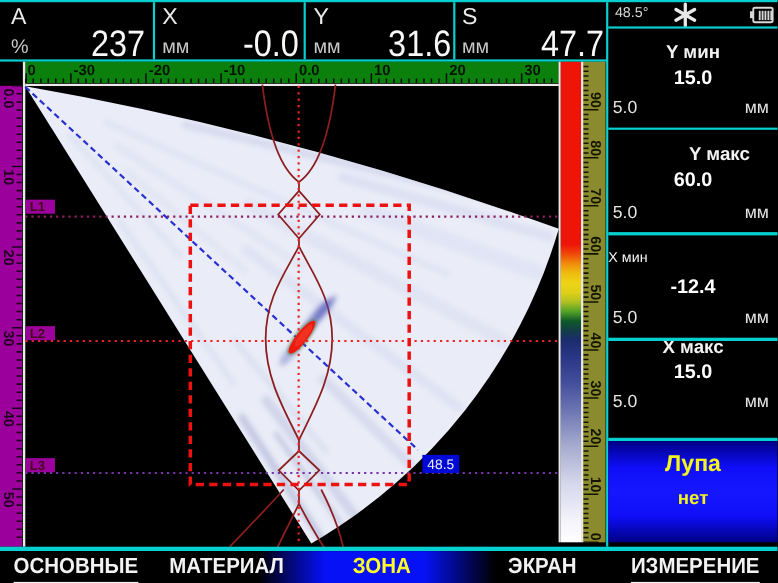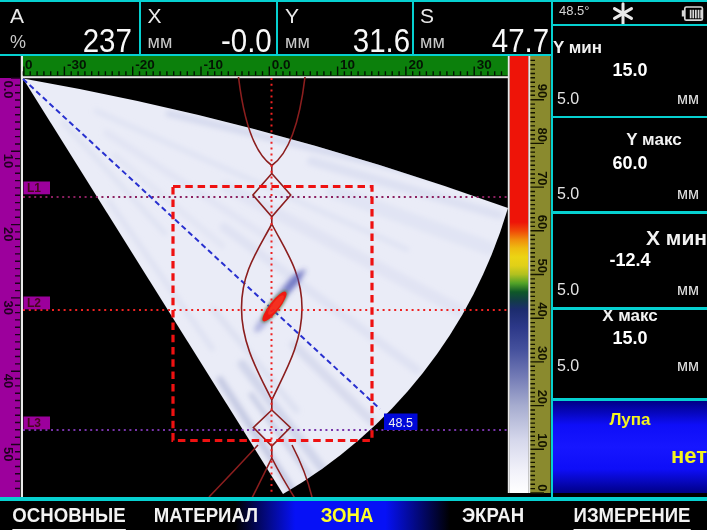--- a/index.html
+++ b/index.html
@@ -155,50 +155,50 @@
       <rect x="681.8" y="10.3" width="3" height="6.2" fill="#d8d8d8"></rect>
       <rect x="689.8" y="9.8" width="1.7" height="8.5" fill="#d8d8d8"></rect>
       <rect x="692.4" y="9.8" width="1.7" height="8.5" fill="#d8d8d8"></rect>
       <rect x="695.0" y="9.8" width="1.7" height="8.5" fill="#d8d8d8"></rect>
       <rect x="697.7" y="9.8" width="1.7" height="8.5" fill="#d8d8d8"></rect>
       <rect x="700.3" y="9.8" width="1.7" height="8.5" fill="#d8d8d8"></rect>
     </svg>
     <div style="position:absolute;left:552.5px;top:24px;width:154.5px;height:2.2px;background:#06d0d0;"></div>
 <div style="position:absolute;left:550.5px;top:2px;width:2.2px;height:495px;background:#06d0d0;"></div>
     <div style="position:absolute;left:553px;top:26px;width:154px;height:89.5px;">
-      <div style="position:absolute;left:0;top:12px;width:100%;text-align:left;font-size:17px;font-weight:700;color:#f2f2f2;">Y мин</div>
+      <div style="position:absolute;left:0;top:12px;width:100%;text-align:center;font-size:17px;font-weight:700;color:#f2f2f2;">Y мин</div>
       <div style="position:absolute;left:0;top:34px;width:100%;text-align:center;font-size:18px;font-weight:700;color:#fff;">15.0</div>
       <div style="position:absolute;left:4px;bottom:8px;font-size:16px;color:#e4e4e4;">5.0</div>
       <div style="position:absolute;right:8px;bottom:8px;font-size:16px;color:#e4e4e4;">мм</div>
     </div>
     <div style="position:absolute;left:553px;top:118px;width:154px;height:93px;">
       <div style="position:absolute;left:0;top:12px;width:100%;text-align:center;font-size:17px;font-weight:700;color:#f2f2f2;padding-left:48px;">Y макс</div>
       <div style="position:absolute;left:0;top:35px;width:100%;text-align:center;font-size:18px;font-weight:700;color:#fff;">60.0</div>
       <div style="position:absolute;left:4px;bottom:8px;font-size:16px;color:#e4e4e4;">5.0</div>
       <div style="position:absolute;right:8px;bottom:8px;font-size:16px;color:#e4e4e4;">мм</div>
     </div>
     <div style="position:absolute;left:553px;top:213.5px;width:154px;height:93.5px;">
-      <div style="position:absolute;left:0;top:12px;width:100%;text-align:right;font-size:21px;font-weight:700;color:#f2f2f2;">X мин</div>
+      <div style="position:absolute;left:0;top:12px;width:100%;text-align:left;font-size:13px;font-weight:400;color:#f2f2f2;">X мин</div>
       <div style="position:absolute;left:0;top:36px;width:100%;text-align:center;font-size:18px;font-weight:700;color:#fff;">-12.4</div>
       <div style="position:absolute;left:4px;bottom:8px;font-size:16px;color:#e4e4e4;">5.0</div>
       <div style="position:absolute;right:8px;bottom:8px;font-size:16px;color:#e4e4e4;">мм</div>
     </div>
     <div style="position:absolute;left:553px;top:294px;width:154px;height:89px;">
       <div style="position:absolute;left:0;top:12px;width:100%;text-align:center;font-size:17px;font-weight:700;color:#f2f2f2;">X макс</div>
       <div style="position:absolute;left:0;top:34px;width:100%;text-align:center;font-size:18px;font-weight:700;color:#fff;">15.0</div>
       <div style="position:absolute;left:4px;bottom:8px;font-size:16px;color:#e4e4e4;">5.0</div>
       <div style="position:absolute;right:8px;bottom:8px;font-size:16px;color:#e4e4e4;">мм</div>
     </div>
     <div style="position:absolute;left:553px;top:115.5px;width:154px;height:2.5px;background:#06d0d0;"></div>
     <div style="position:absolute;left:553px;top:211px;width:154px;height:2.5px;background:#06d0d0;"></div>
     <div style="position:absolute;left:553px;top:307px;width:154px;height:2.5px;background:#06d0d0;"></div>
     <div style="position:absolute;left:553px;top:398px;width:154px;height:2.5px;background:#06d0d0;"></div>
     <div style="position:absolute;left:553px;top:400.5px;width:154px;height:92.5px;background:linear-gradient(180deg,#000086 0%,#0e0ef8 26%,#1616ff 50%,#0e0ef8 74%,#000086 100%);">
-      <div style="position:absolute;left:0;top:9px;width:100%;text-align:center;font-size:17px;font-weight:700;color:#f4f420;">Лупа</div>
-      <div style="position:absolute;left:0;top:42px;width:100%;text-align:right;font-size:22px;font-weight:700;color:#f4f420;">нет</div>
+      <div style="position:absolute;left:0;top:9px;width:100%;text-align:center;font-size:21px;font-weight:700;color:#f4f420;">Лупа</div>
+      <div style="position:absolute;left:0;top:42px;width:100%;text-align:center;font-size:17px;font-weight:700;color:#f4f420;">нет</div>
     </div>
 <div style="position:absolute;left:0;top:497px;width:707px;height:3.5px;background:#06d0d0;"></div>
     <div style="position:absolute;left:0;top:500.5px;width:707px;height:29.5px;background:#000;">
       <div style="position:absolute;left:235px;top:0;width:215px;height:100%;background:linear-gradient(90deg,rgba(2,10,240,0) 0%,#0611f6 28%,#0611f6 70%,rgba(2,10,240,0) 100%);"></div>
     </div>
     <div style="position:absolute;top:503.5px;left:69px;transform:translateX(-50%) scaleX(0.93);font-size:20px;font-weight:700;color:#f2f2f2;border-bottom:2px solid #f2f2f2;padding-bottom:2px;white-space:nowrap;">ОСНОВНЫЕ</div>
     <div style="position:absolute;top:503.5px;left:206px;transform:translateX(-50%) scaleX(0.93);font-size:20px;font-weight:700;color:#f2f2f2;white-space:nowrap;">МАТЕРИАЛ</div>
     <div style="position:absolute;top:503.5px;left:347px;transform:translateX(-50%) scaleX(0.93);font-size:20px;font-weight:700;color:#ffff28;white-space:nowrap;">ЗОНА</div>
     <div style="position:absolute;top:503.5px;left:493px;transform:translateX(-50%) scaleX(0.93);font-size:20px;font-weight:700;color:#f2f2f2;white-space:nowrap;">ЭКРАН</div>
     <div style="position:absolute;top:503.5px;left:632px;transform:translateX(-50%) scaleX(0.93);font-size:20px;font-weight:700;color:#f2f2f2;border-bottom:2px solid #f2f2f2;padding-bottom:2px;white-space:nowrap;">ИЗМЕРЕНИЕ</div>

